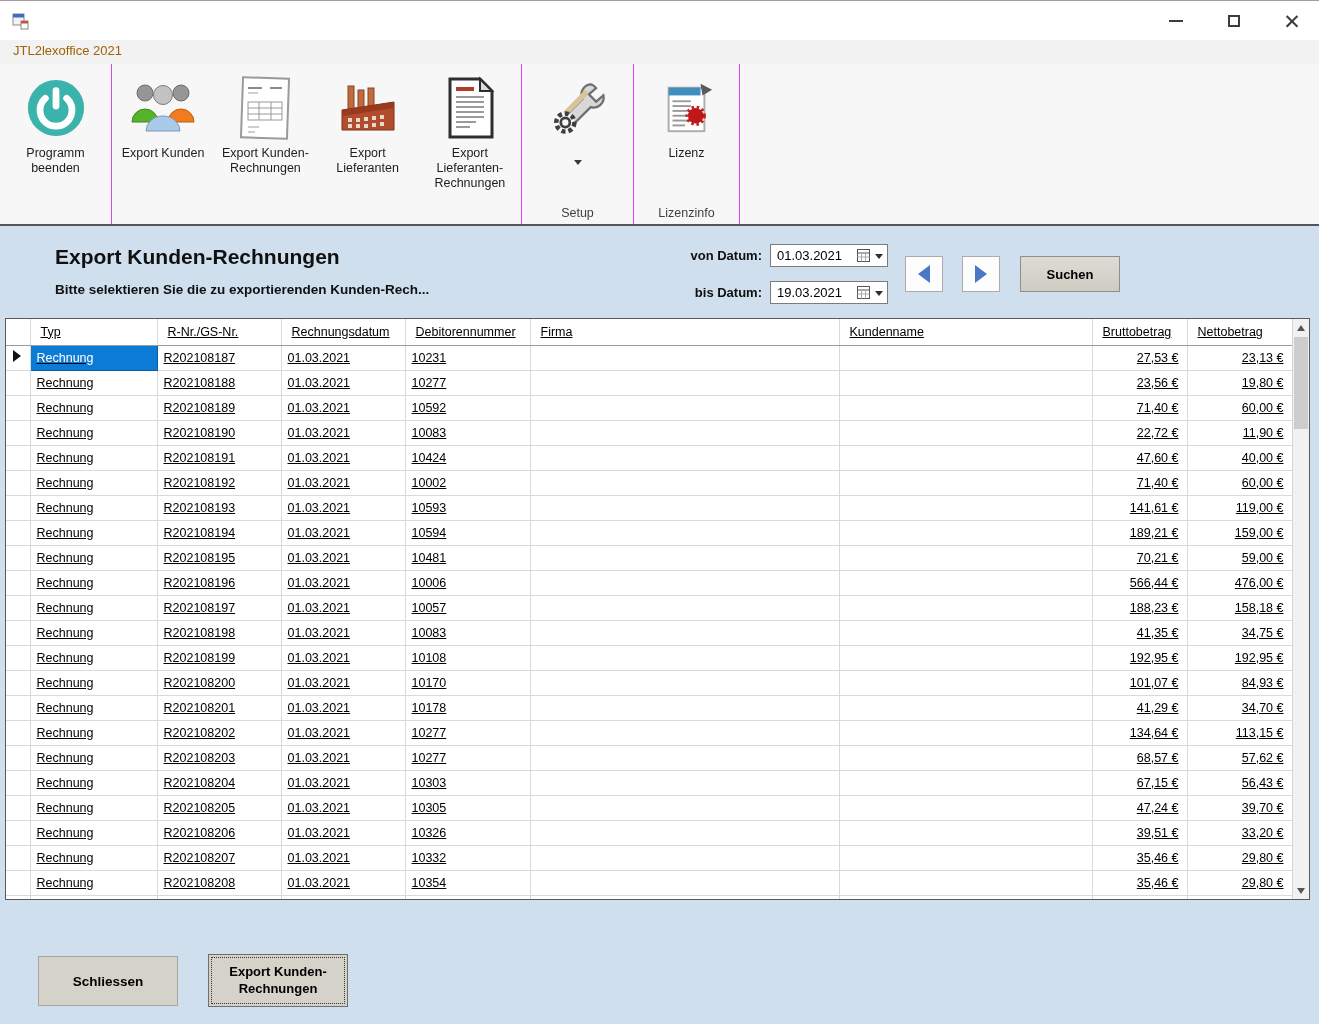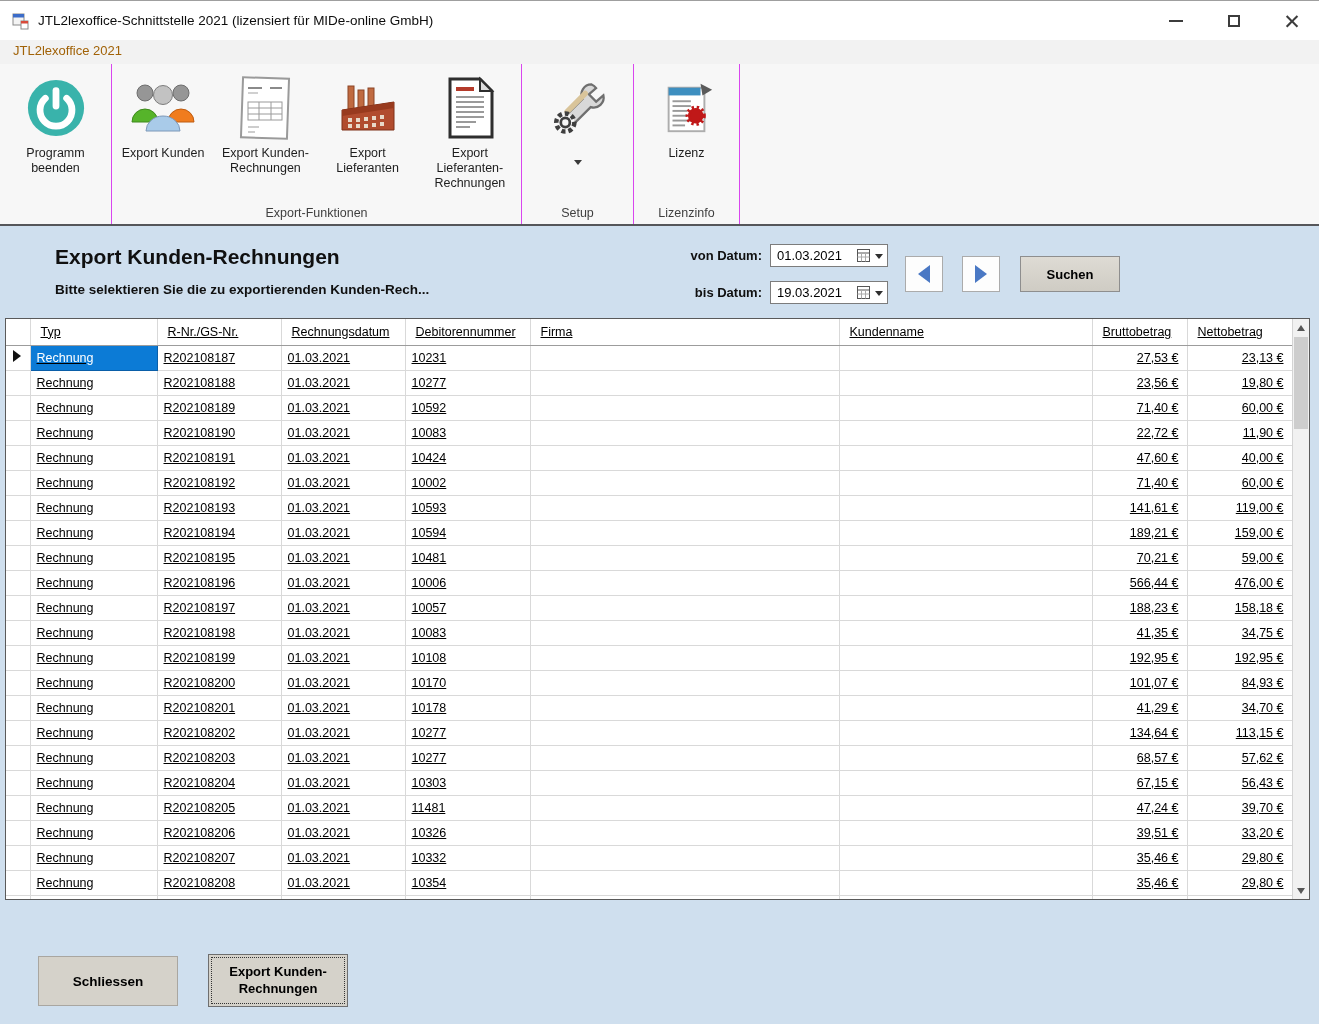--- a/index.html
+++ b/index.html
@@ -74,21 +74,20 @@
 
 <div class="titlebar">
   <span class="app-icon">
     <svg width="17" height="17" viewBox="0 0 17 17">
       <rect x="1" y="1" width="11" height="11" fill="#f4f4f4" stroke="#8a8a8a"></rect>
       <rect x="1" y="1" width="11" height="3.5" fill="#3c6cc8"></rect>
       <rect x="9" y="8" width="7" height="8" fill="#fff" stroke="#8a8a8a"></rect>
       <rect x="9" y="8" width="7" height="2.5" fill="#d84a3a"></rect>
     </svg>
   </span>
-  <span class="title">JTL2lexoffice-Schnittstelle 2021 (lizensiert für MIDe-online GmbH)</span>
   <div class="winctl min">
       <span class="glyph-min"></span>
     </div>
   <div class="winctl max">
       <span class="glyph-max"></span>
     </div>
   <div class="winctl close">
       <span class="glyph-close">✕</span>
     </div>
 </div>
@@ -189,21 +188,20 @@
                 <line x1="13" y1="46" x2="33" y2="46"></line>
               <line x1="13" y1="51" x2="27" y2="51"></line>
             </g>
           </svg>
         </div>
         <div class="rlabel">Export
 Lieferanten-
 Rechnungen</div>
       </div>
     </div>
-    <div class="glabel">Export-Funktionen</div>
   </div>
 
   <div class="rgroup g3">
     <div class="rbuttons">
       <div class="rbtn">
         <div class="ricon">
           <svg width="58" height="58" viewBox="0 0 64 64">
             <path d="M47 6 a11 11 0 0 0 -10 16 L17 42 a7 7 0 1 0 9 9 L46 31 a11 11 0 0 0 14 -13 l-8 7 -8 -8 8 -7 a11 11 0 0 0 -5 -4 z" fill="#d8d8d8" stroke="#6f6f6f" stroke-width="2.5"></path>
             <path d="M20 36 L40 16" stroke="#d9c49a" stroke-width="6" stroke-linecap="round"></path>
             <circle cx="18" cy="48" r="10" fill="#f7f7f7" stroke="#3f3f3f" stroke-width="5" stroke-dasharray="4.5 3.2"></circle>
@@ -506,21 +504,21 @@
           <td></td>
           <td></td>
           <td class="num">67,15 €</td>
           <td class="num">56,43 €</td>
         </tr>
         <tr>
           <td class="c-sel"></td>
           <td>Rechnung</td>
           <td>R202108205</td>
           <td>01.03.2021</td>
-          <td>11481</td>
+          <td>10305</td>
           <td></td>
           <td></td>
           <td class="num">47,24 €</td>
           <td class="num">39,70 €</td>
         </tr>
         <tr>
           <td class="c-sel"></td>
           <td>Rechnung</td>
           <td>R202108206</td>
           <td>01.03.2021</td>

